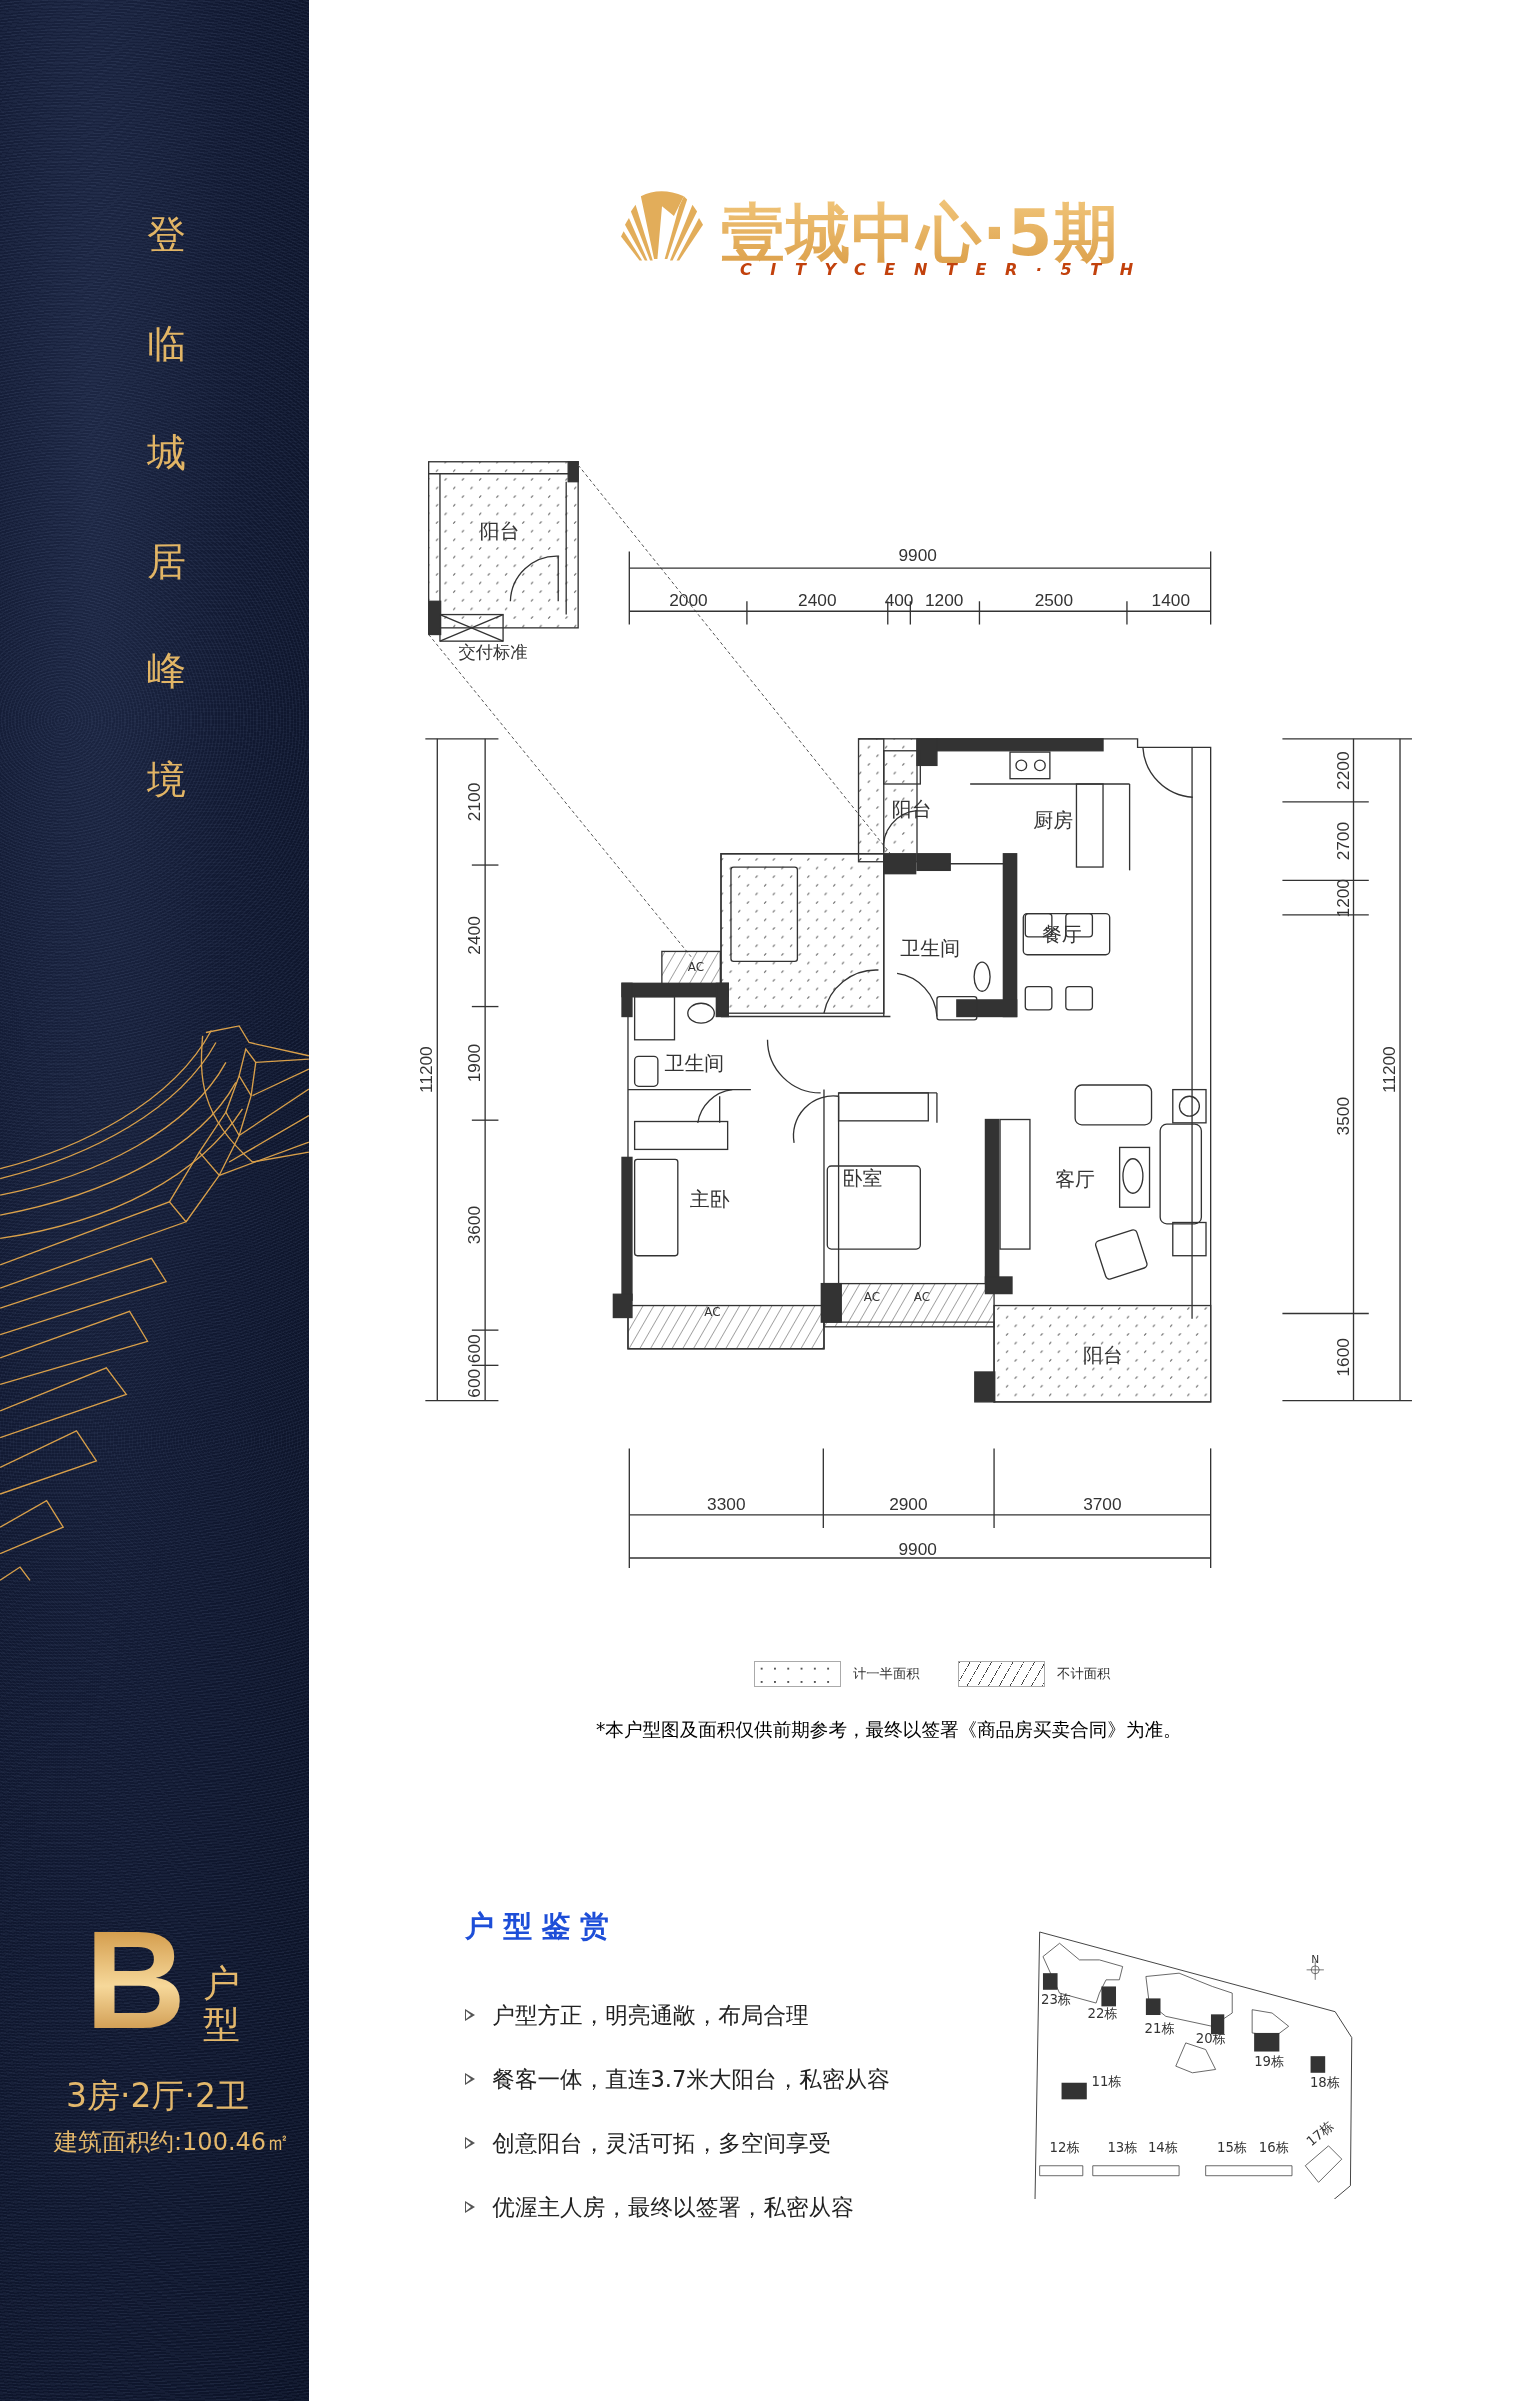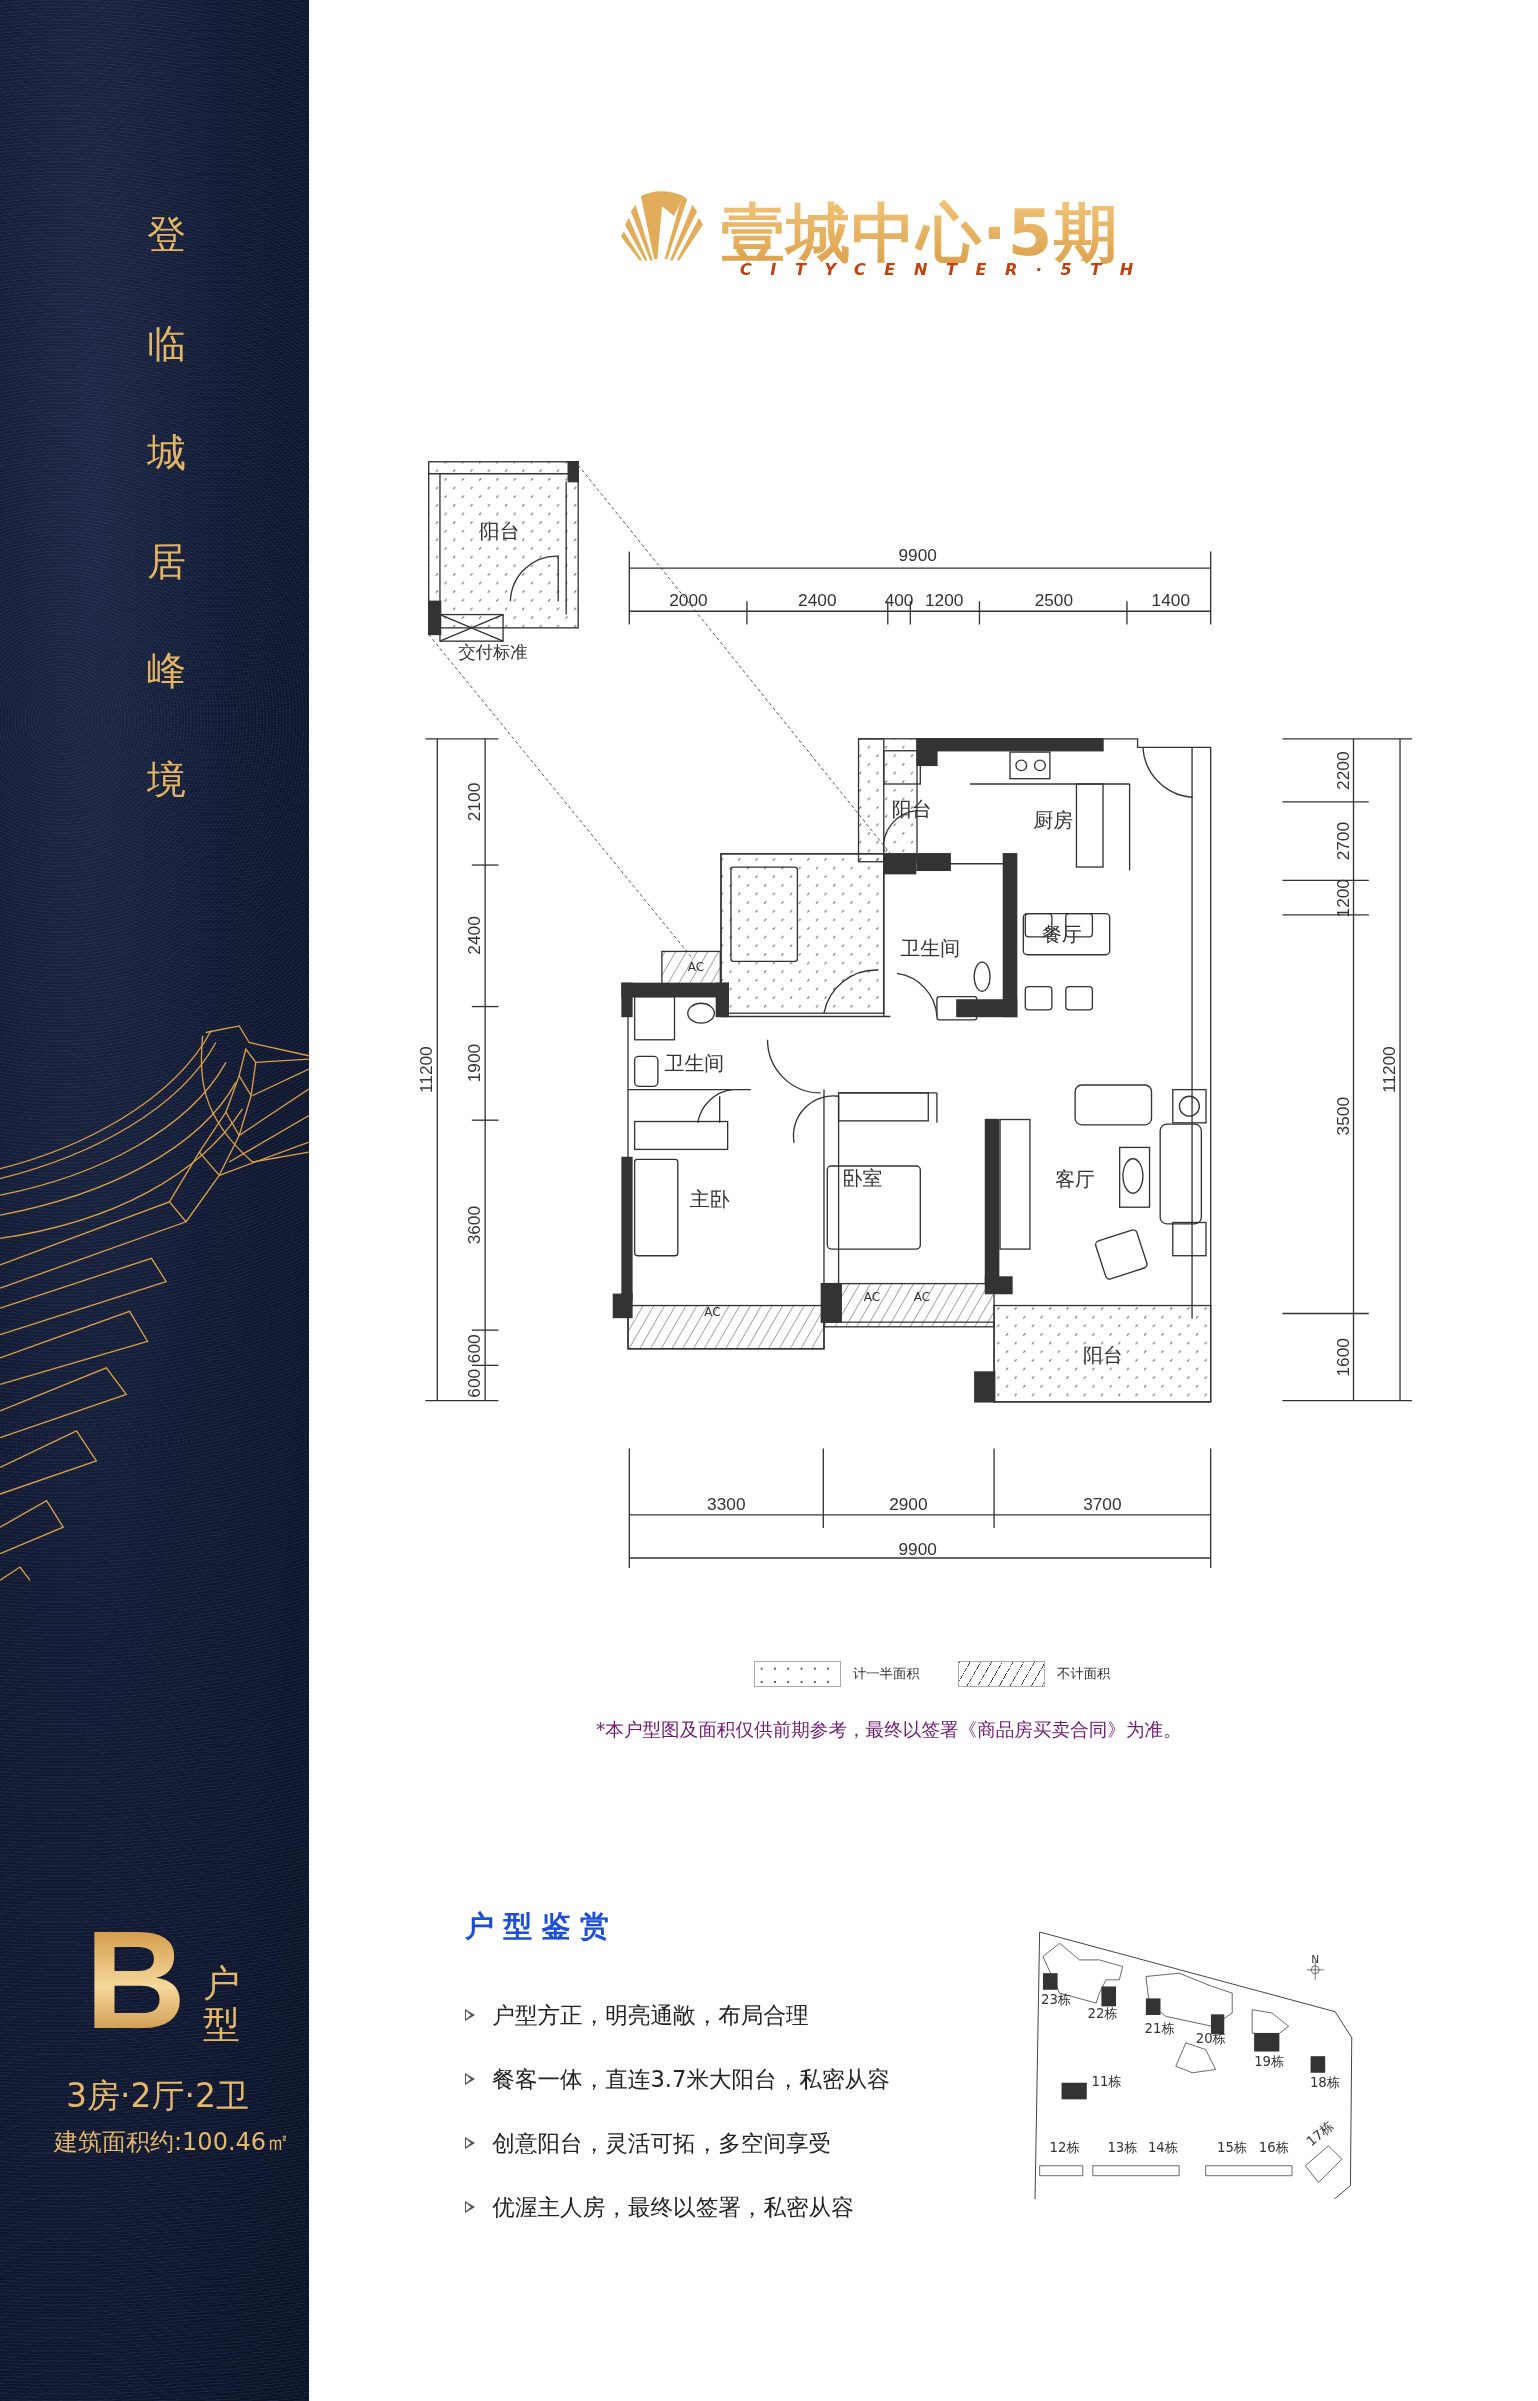--- a/index.html
+++ b/index.html
@@ -25,21 +25,21 @@
   .logo-en { position:absolute; left:119px; top:74px; font-size:16px; font-style:italic; font-weight:700; color:#c2410c; letter-spacing:18.6px; white-space:nowrap; }
 
   .plan { position:absolute; left:0; top:0; width:1539px; height:1661px; }
   .dim { font-family:"Liberation Sans", sans-serif; font-size:26px; fill:#333; }
   .roomlbl { font-size:30px; fill:#333; }
 
   .legend { position:absolute; top:1661px; left:745px; display:flex; align-items:center; gap:12px; font-size:13.3px; color:#333;padding-left:9px; }
   .legend .sw { width:85px; height:24px; border:0.7px solid #aaa; }
   .sw-dot { background-image: radial-gradient(#555 0.7px, transparent 1px); background-size:13.3px 13.3px; }
   .sw-hatch { background-image: repeating-linear-gradient(120deg, #444 0 0.7px, transparent 0.7px 9.3px); }
-  .disclaimer { position:absolute; left:596px; top:1717px; font-size:18.6px; color:#701a75; white-space:nowrap; }
+  .disclaimer { position:absolute; left:596px; top:1717px; font-size:18.6px; color:#000000; white-space:nowrap; }
 
   .feat-title { position:absolute; left:465px; top:1907px; font-size:29px; font-weight:900; color:#1d4ed8; letter-spacing:9.3px; }
   .feat-list { position:absolute; left:465px; top:1983px; }
   .feat-item { display:flex; align-items:center; height:64px; font-size:22.6px; color:#222; }
   .feat-item .tri { width:0; height:0; border-top:6.6px solid transparent; border-bottom:6.6px solid transparent; border-left:10px solid #555; margin-right:17.3px; position:relative; }
   .feat-item .tri::after { content:""; position:absolute; left:-8.6px; top:-4px; border-top:4px solid transparent; border-bottom:4px solid transparent; border-left:5.3px solid #fff; }
 
   .siteplan { position:absolute; left:1033px; top:1920px; width:425px; height:279px; }
   .bl { font-size:20px; fill:#333; }
 </style>

